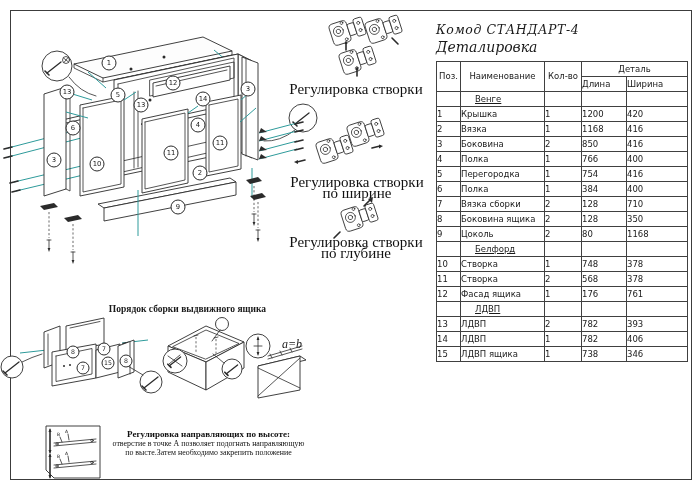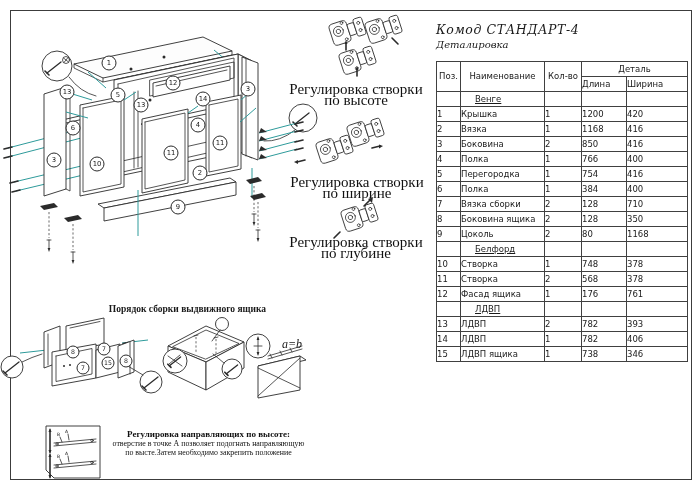--- a/index.html
+++ b/index.html
@@ -21,21 +21,21 @@
 
   .badge { position:absolute; width:13px; height:13px; border:1px solid #2b2b2b; border-radius:50%;
            background:#fff; display:flex; align-items:center; justify-content:center;
            font-size:6.8px; line-height:1; transform:translate(-50%,-50%); }
   .badge.small { width:11px; height:11px; font-size:6.2px; }
 
   .abs { position:absolute; }
   .doc-title { left:436px; top:22px; width:252px; text-align:left;
                font-family:"DejaVu Serif", serif; font-style:italic; }
   .doc-title .t1 { font-size:12.5px; letter-spacing:0.6px; }
-  .doc-title .t2 { font-size:10px; margin-top:2px; }
+  .doc-title .t2 { font-size:14px; margin-top:2px; }
 
   .caption { width:150px; text-align:center; font-family:"Liberation Serif", serif;
              font-size:15px; line-height:11px; color:#111; }
   .cap1 { left:281px; top:84px; }
   .cap2 { left:282px; top:177px; }
   .cap3 { left:281px; top:237px; }
 
   .drawer-title { left:100px; top:304px; width:175px; text-align:center;
                   font-family:"Liberation Serif", serif; font-weight:bold; font-size:9.5px; }
   .aeqb { left:282px; top:337px; font-family:"Liberation Serif", serif; font-style:italic; font-size:12px; }
@@ -352,21 +352,20 @@
     <div class="badge small" style="left: 126px; top: 361px;">8</div>
   </div>
 
 <div class="abs doc-title">
   <div class="t1">Комод СТАНДАРТ-4</div>
   <div class="t2">Деталировка</div>
 </div>
 
 <div class="abs caption cap1">
   <div>Регулировка створки</div>
-  <div>по высоте</div>
 </div>
 <div class="abs caption cap2">
   <div>Регулировка створки</div>
   <div>по ширине</div>
 </div>
 <div class="abs caption cap3">
   <div>Регулировка створки</div>
   <div>по глубине</div>
 </div>
 

